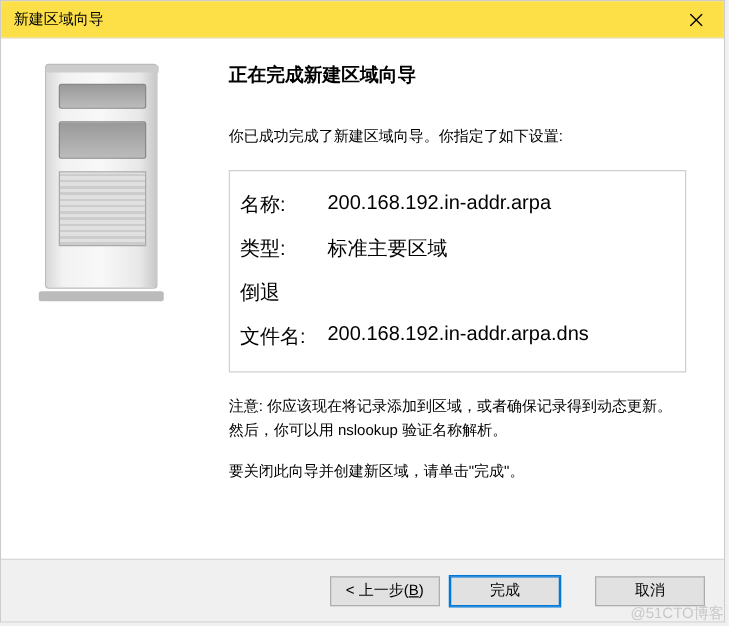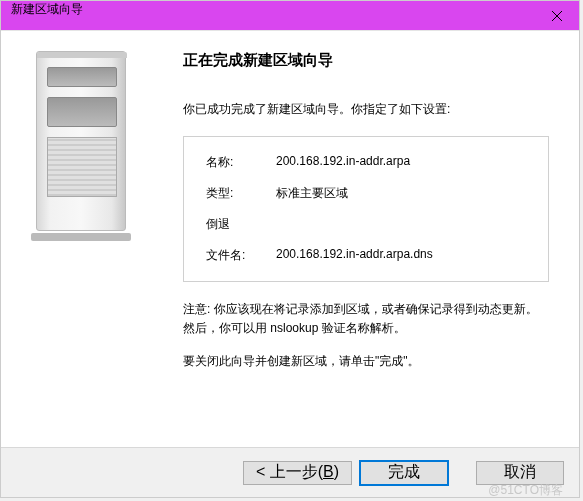--- a/index.html
+++ b/index.html
@@ -15,23 +15,24 @@
     .dialog {
       width: 580px;
       height: 498px;
       background: #ffffff;
       border: 1px solid #cccccc;
       display: flex;
       flex-direction: column;
     }
     .titlebar {
       height: 30px;
-      background: #d946ef;
+      background: #fde047;
       border-bottom: 1px solid #e5e5e5;
       display: flex;
+      align-items: center;
       justify-content: space-between;
       padding-left: 10px;
     }
     .titlebar-text { color: #000; font-size: 12px; }
     .close-btn {
       width: 45px;
       height: 30px;
       display: flex;
       align-items: center;
       justify-content: center;
@@ -111,23 +112,23 @@
       font-weight: bold;
       margin-bottom: 30px;
     }
     .subtext {
       font-size: 12px;
       margin-bottom: 18px;
       line-height: 1.5;
     }
     .info-box {
       border: 1px solid #d0d0d0;
-      padding: 10px 22px;
+      padding: 10px 8px;
       margin-bottom: 18px;
-      font-size: 12px;
+      font-size: 16px;
     }
     .info-row {
       display: flex;
       padding: 7px 0;
     }
     .info-label {
       width: 70px;
       flex-shrink: 0;
     }
     .info-value { flex: 1; }
@@ -148,34 +149,34 @@
       align-items: center;
       justify-content: flex-end;
       padding-right: 15px;
       gap: 8px;
     }
     .btn {
       min-width: 88px;
       height: 24px;
       background: #e1e1e1;
       border: 1px solid #adadad;
-      font-size: 16px;
+      font-size: 12px;
       font-family: inherit;
       cursor: pointer;
       padding: 0 12px;
     }
     .btn.default {
       border: 1px solid #0078d7;
       outline: 1px solid #0078d7;
       text-align: center;
     }
     .gap { width: 12px; }
     .watermark {
       position: absolute;
-      right: 20px;
+      right: 4px;
       bottom: 2px;
       color: #c8c8c8;
       font-size: 12px;
       pointer-events: none;
       margin-left: 24px;
     }
     .underline { text-decoration: underline; }
   </style>
 </head>
 <body>

